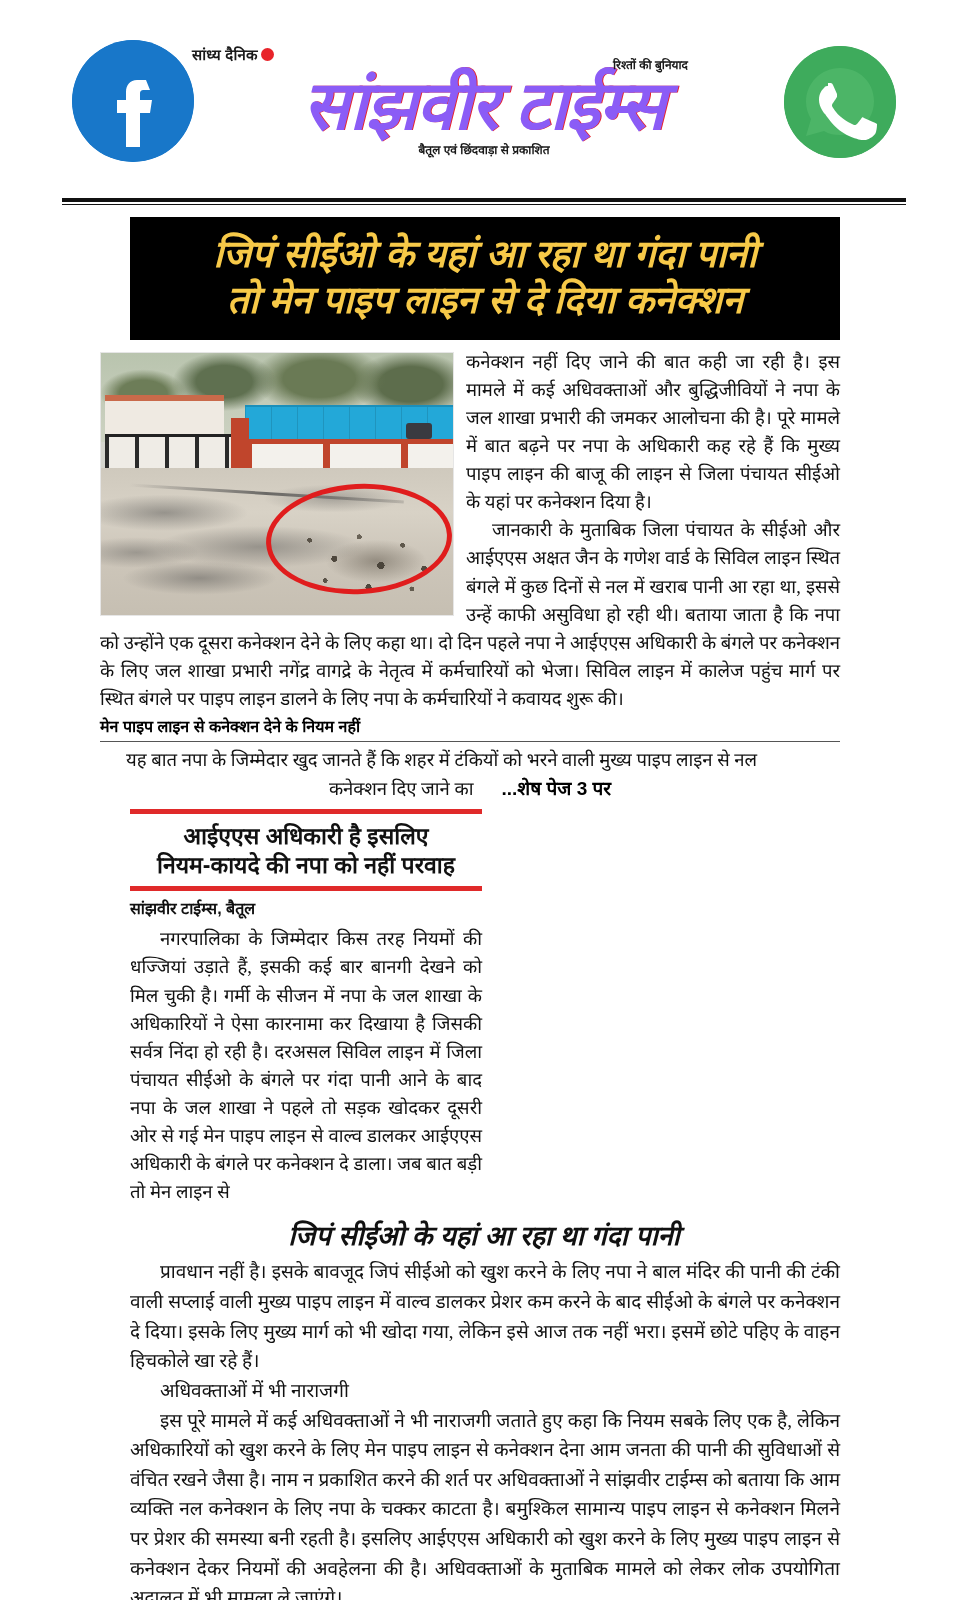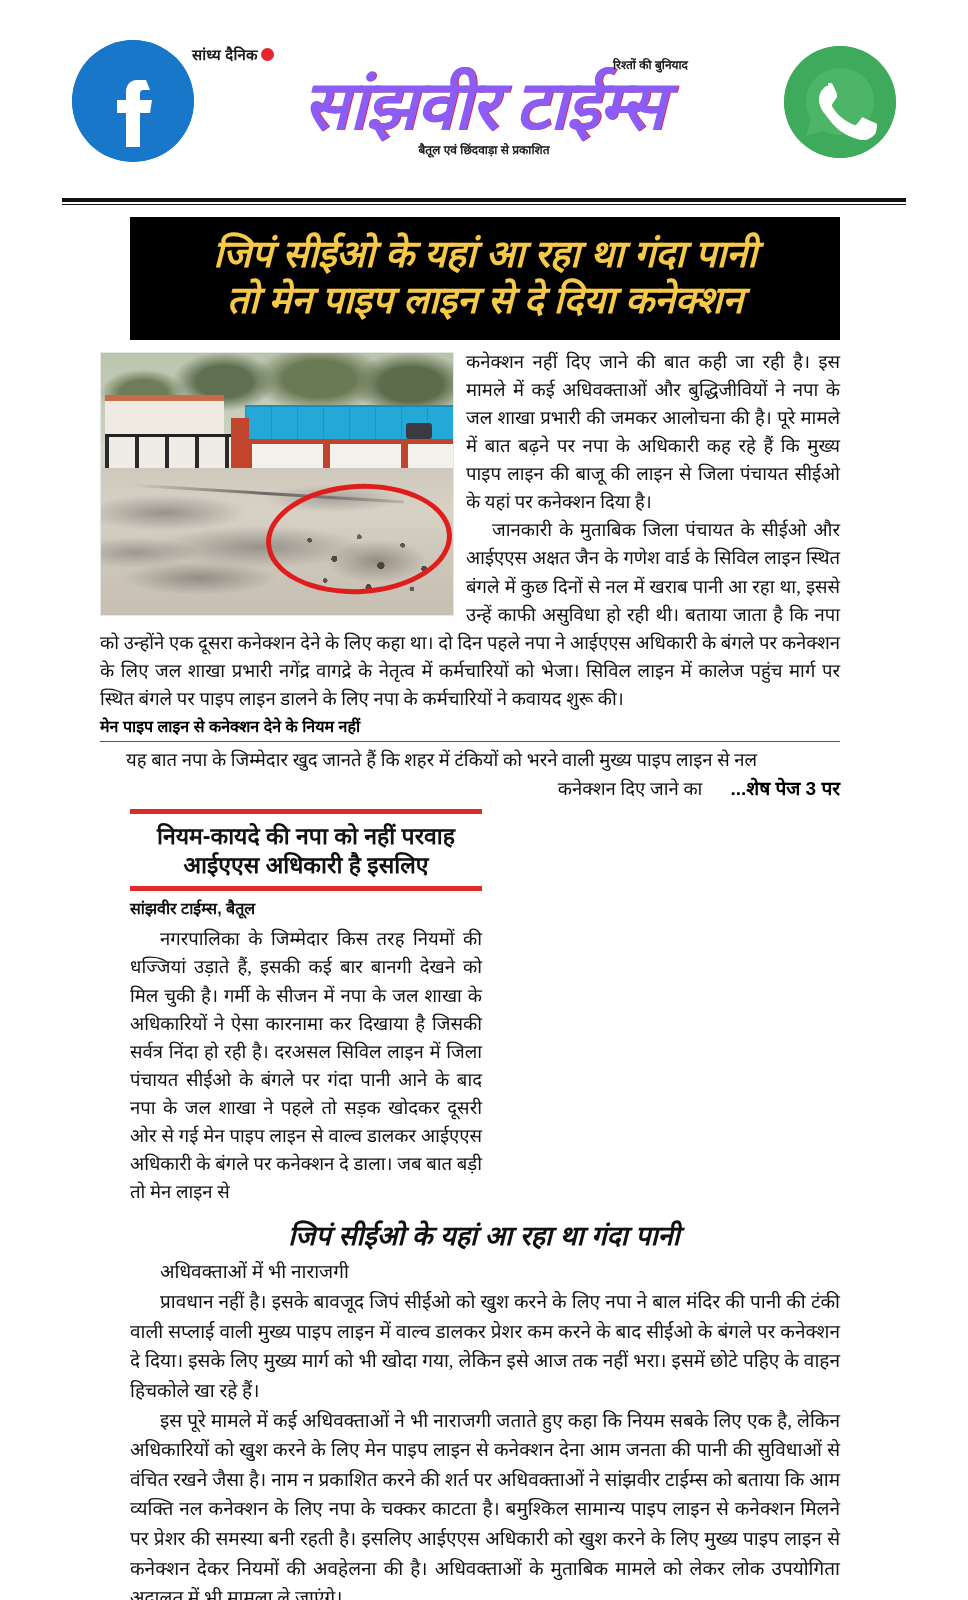--- a/index.html
+++ b/index.html
@@ -169,21 +169,21 @@
     font-family:"Liberation Sans","DejaVu Sans",sans-serif;
     font-weight:700;font-size:16px;line-height:1.3;
     margin:4px 0 0 0;color:#000;
   }
   .hr-dark{height:1.5px;background:#555;margin:3px 0 4px 0;}
 
   .jump{
     font-family:"Liberation Sans","DejaVu Sans",sans-serif;
     font-weight:700;font-size:19px;color:#000;white-space:nowrap;
   }
-  .lastline{display:flex;justify-content:flex-end;align-items:flex-end;gap:28px;}
+  .lastline{display:flex;justify-content:center;align-items:flex-end;gap:28px;}
 
   
   .lower-cols{margin:0 128px 0 130px;}
   .left-col{
     float:left;width:352px;margin-right:14px;
   }
   .rule-red-thick{height:5px;background:#e02a2a;margin:6px 0 0 0;}
   .deck{
     font-family:"Liberation Sans","DejaVu Sans",sans-serif;
     font-weight:700;font-size:23px;line-height:1.26;
@@ -278,33 +278,33 @@
         <span>कनेक्शन दिए जाने का</span>
         <span class="jump">...शेष पेज 3 पर</span>
       </div>
     </div>
   </div>
 
   <div class="lower-cols clearfix">
     <div class="left-col">
       <div class="rule-red-thick"></div>
       <div class="deck">
+        <div>आईएएस अधिकारी है इसलिए</div>
         <div>नियम-कायदे की नपा को नहीं परवाह</div>
-        <div>आईएएस अधिकारी है इसलिए</div>
       </div>
       <div class="rule-red-thick"></div>
       <div class="byline">सांझवीर टाईम्स, बैतूल</div>
       <div class="left-body">
         <p>नगरपालिका के जिम्मेदार किस तरह नियमों की धज्जियां उड़ाते हैं, इसकी कई बार बानगी देखने को मिल चुकी है। गर्मी के सीजन में नपा के जल शाखा के अधिकारियों ने ऐसा कारनामा कर दिखाया है जिसकी सर्वत्र निंदा हो रही है। दरअसल सिविल लाइन में जिला पंचायत सीईओ के बंगले पर गंदा पानी आने के बाद नपा के जल शाखा ने पहले तो सड़क खोदकर दूसरी ओर से गई मेन पाइप लाइन से वाल्व डालकर आईएएस अधिकारी के बंगले पर कनेक्शन दे डाला। जब बात बड़ी तो मेन लाइन से</p>
       </div>
     </div>
   </div>
 
   <div class="center-head">जिपं सीईओ के यहां आ रहा था गंदा पानी</div>
 
   <div class="bottom-body">
+    <p>प्रावधान नहीं है। इसके बावजूद जिपं सीईओ को खुश करने के लिए नपा ने बाल मंदिर की पानी की टंकी वाली सप्लाई वाली मुख्य पाइप लाइन में वाल्व डालकर प्रेशर कम करने के बाद सीईओ के बंगले पर कनेक्शन दे दिया। इसके लिए मुख्य मार्ग को भी खोदा गया, लेकिन इसे आज तक नहीं भरा। इसमें छोटे पहिए के वाहन हिचकोले खा रहे हैं।</p>
     <p>अधिवक्ताओं में भी नाराजगी</p>
-    <p>प्रावधान नहीं है। इसके बावजूद जिपं सीईओ को खुश करने के लिए नपा ने बाल मंदिर की पानी की टंकी वाली सप्लाई वाली मुख्य पाइप लाइन में वाल्व डालकर प्रेशर कम करने के बाद सीईओ के बंगले पर कनेक्शन दे दिया। इसके लिए मुख्य मार्ग को भी खोदा गया, लेकिन इसे आज तक नहीं भरा। इसमें छोटे पहिए के वाहन हिचकोले खा रहे हैं।</p>
     <p>इस पूरे मामले में कई अधिवक्ताओं ने भी नाराजगी जताते हुए कहा कि नियम सबके लिए एक है, लेकिन अधिकारियों को खुश करने के लिए मेन पाइप लाइन से कनेक्शन देना आम जनता की पानी की सुविधाओं से वंचित रखने जैसा है। नाम न प्रकाशित करने की शर्त पर अधिवक्ताओं ने  सांझवीर टाईम्स को बताया कि आम व्यक्ति नल कनेक्शन के लिए नपा के चक्कर काटता है। बमुश्किल सामान्य पाइप लाइन से कनेक्शन मिलने पर प्रेशर की समस्या बनी रहती है। इसलिए आईएएस अधिकारी को खुश करने के लिए मुख्य पाइप लाइन से कनेक्शन देकर नियमों की अवहेलना की है। अधिवक्ताओं के मुताबिक मामले को लेकर लोक उपयोगिता अदालत में भी मामला ले जाएंगे।</p>
 
   </div>
 
 </div>
 
 </body></html>

